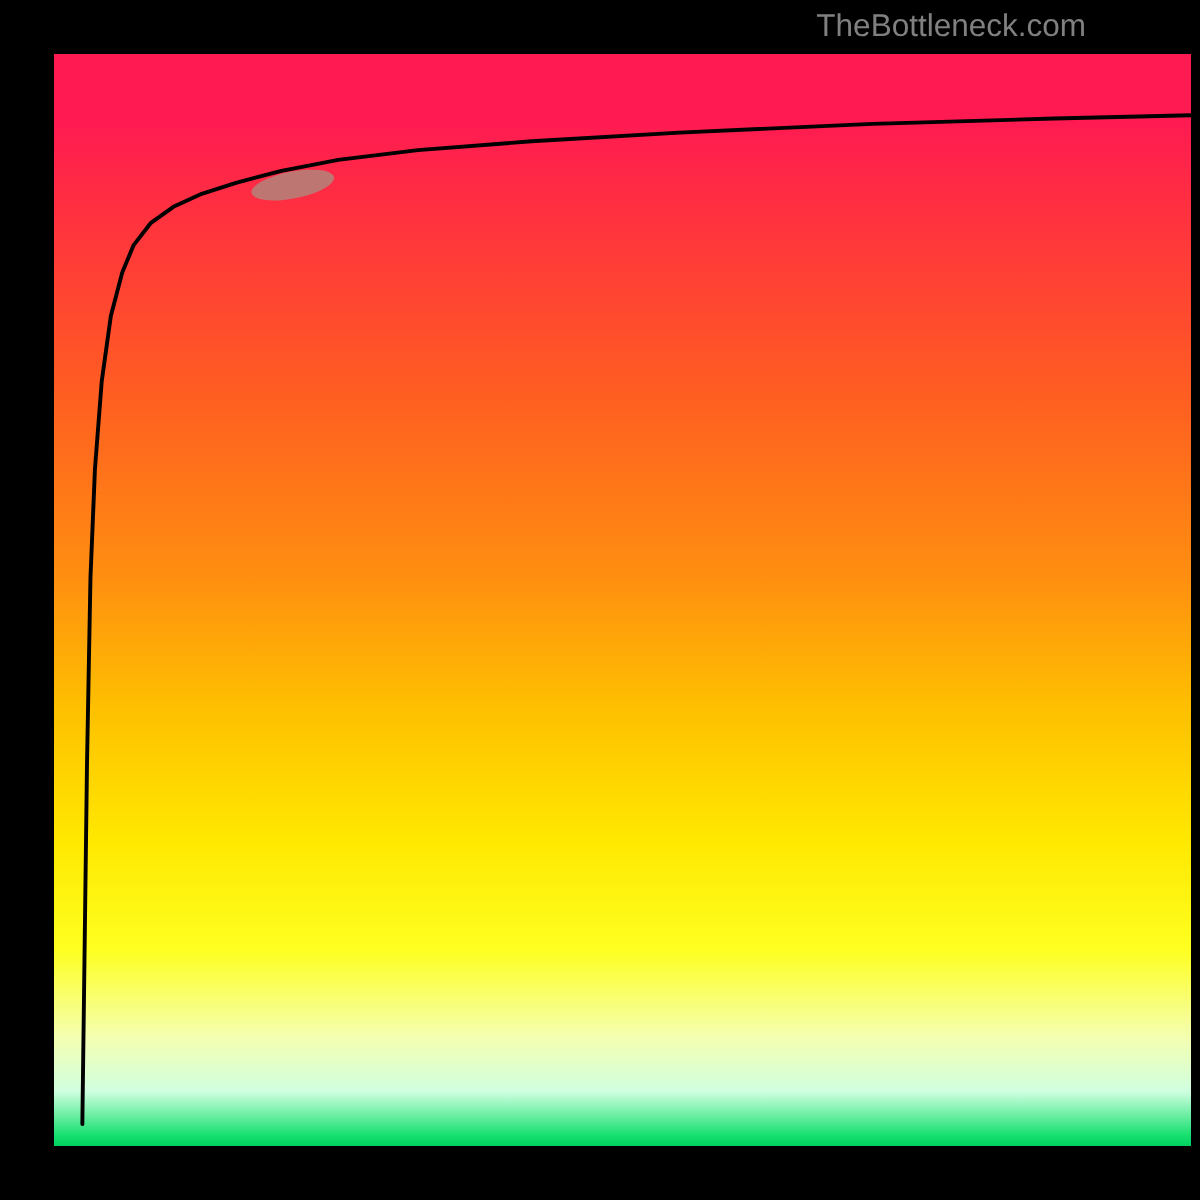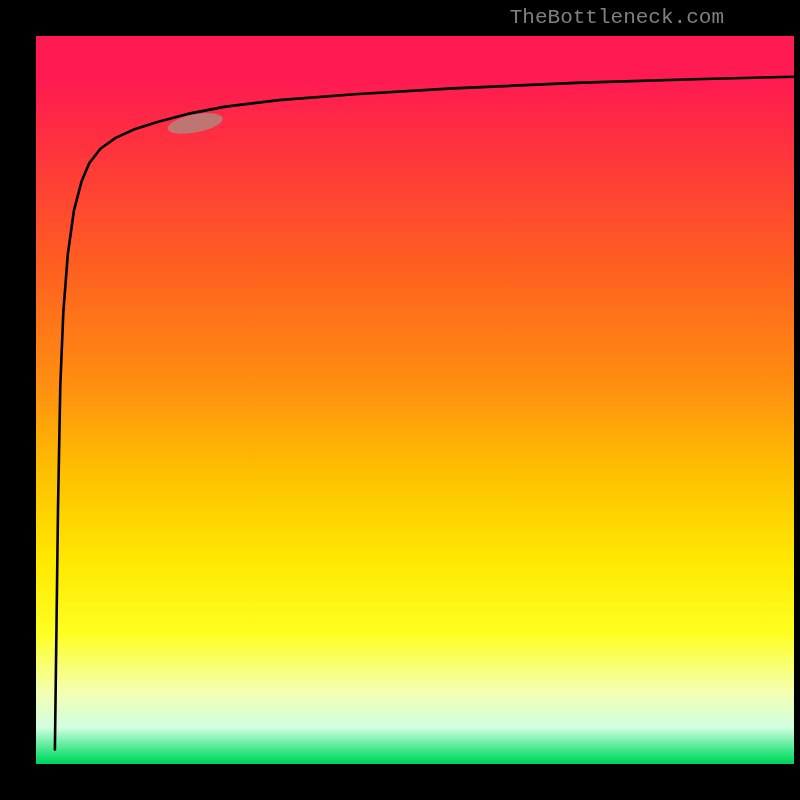--- a/index.html
+++ b/index.html
@@ -9,21 +9,20 @@
     height: 800px;
     background: #000;
     overflow: hidden;
     font-family: Arial, Helvetica, sans-serif;
   }
   .outer {
     position: relative;
     width: 732px;
     height: 800px;
     background: #000;
-    font-family: Liberation Mono, monospace;
   }
   .plot {
     position: absolute;
     left: 36px;
     top: 36px;
     width: 758px;
     height: 728px;
     background: linear-gradient(
       to bottom,
       #ff1a52 0%,

